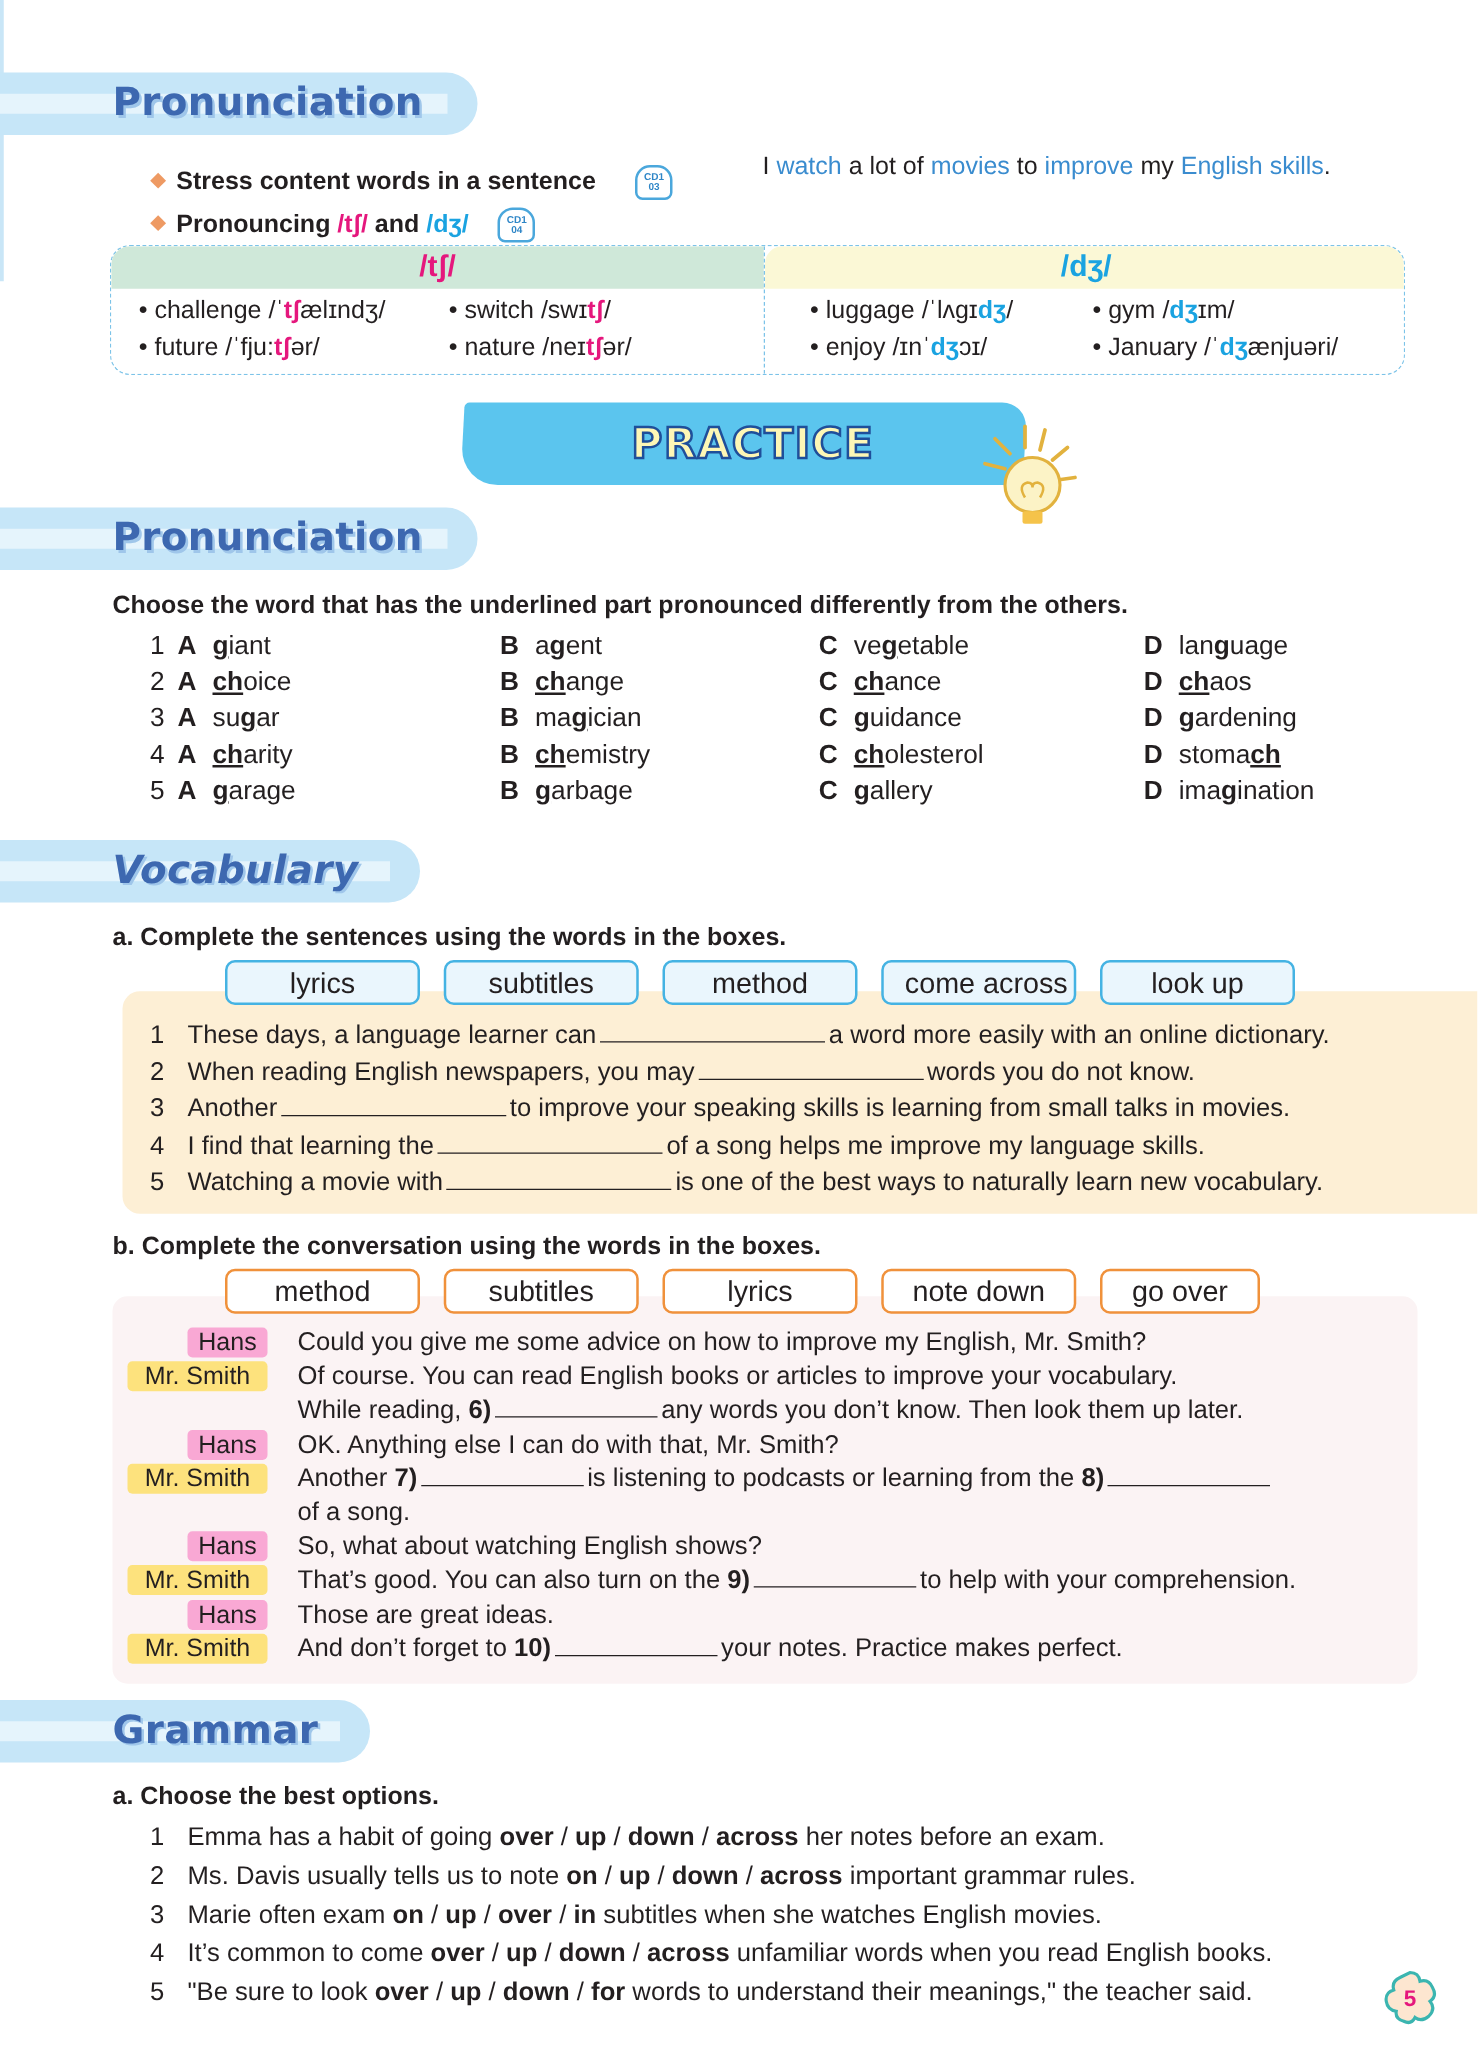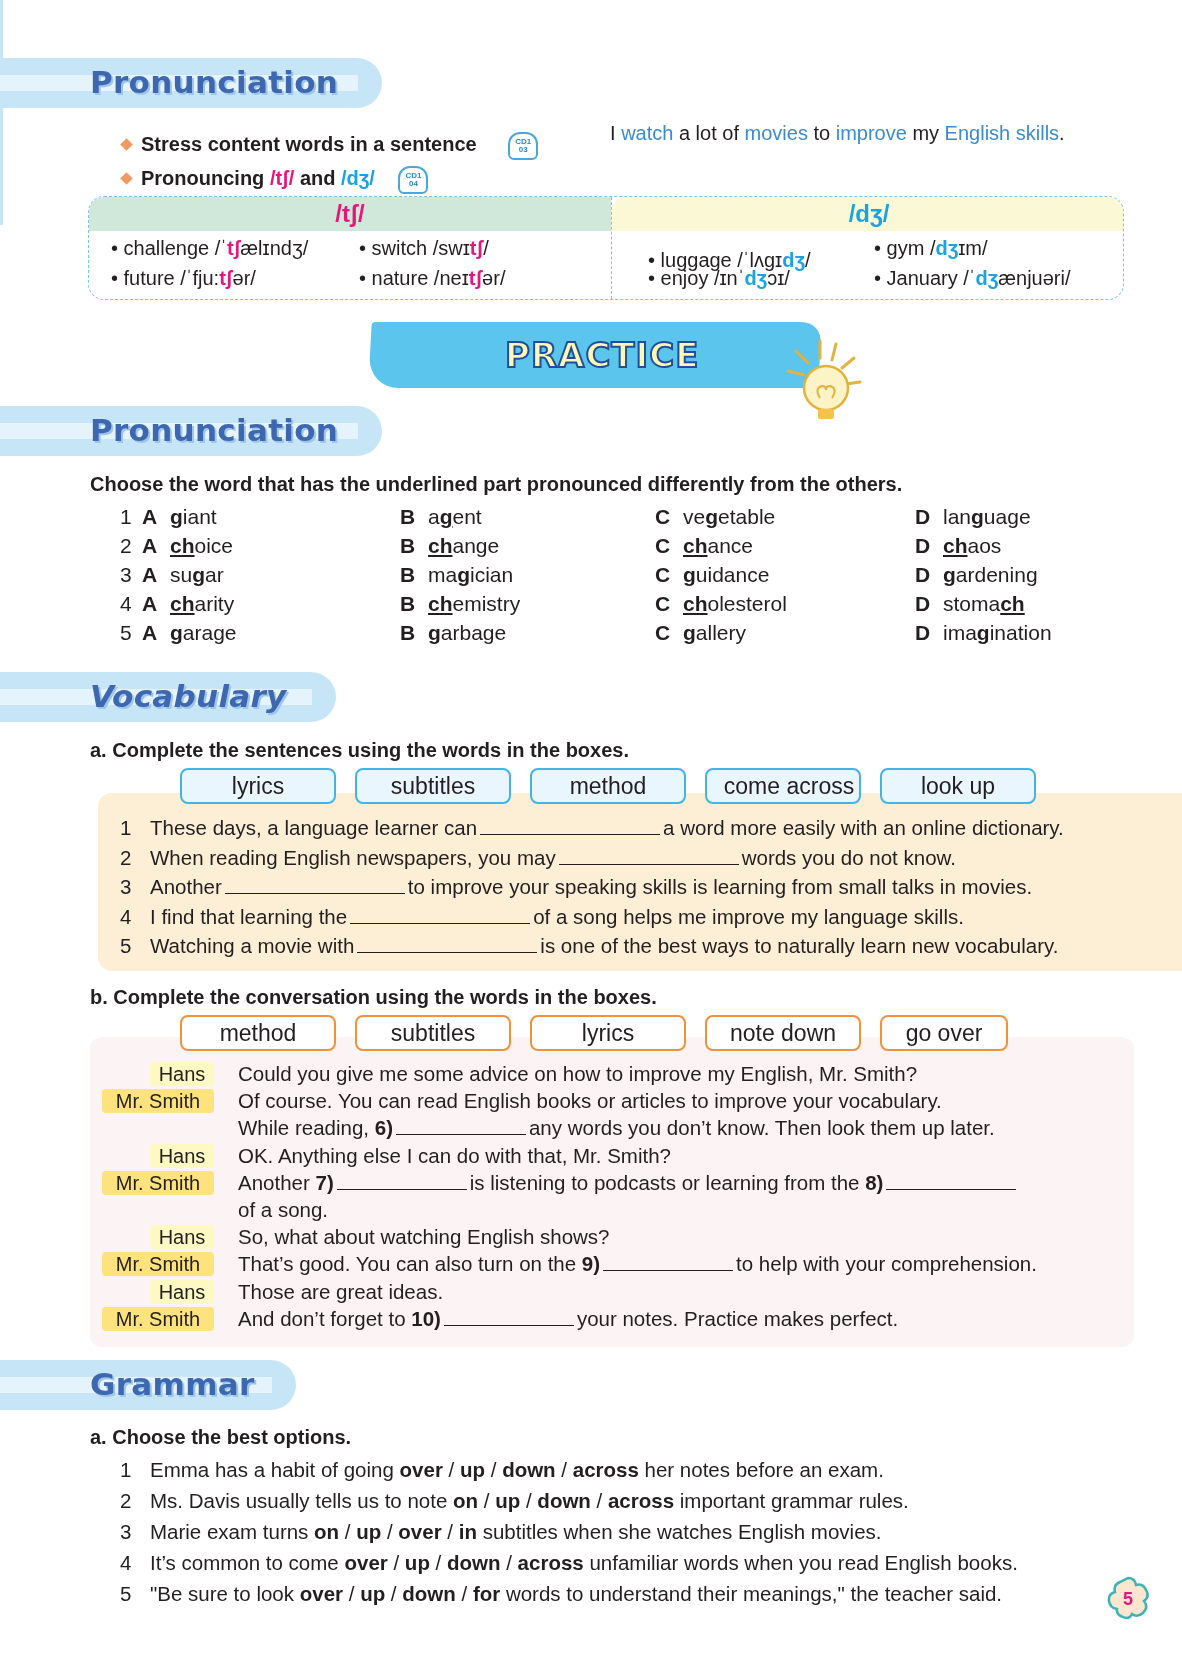--- a/index.html
+++ b/index.html
@@ -30,21 +30,21 @@
   .mc-cell .lbl { display:inline-block; width:28px; }
   .mc-cell b u, .mc-cell u { text-decoration:underline; }
   .wordbox { position:absolute; height:36px; border:2px solid #45b3e3; border-radius:8px; background:#eaf6fd; display:flex; align-items:center; justify-content:center; font-size:23px; box-sizing:border-box; }
   .wordbox.orange { border-color:#f0913b; background:#fff; }
   .vocab-panel { left:98px; top:793px; width:1084px; height:178px; background:#fdefd5; border-radius:14px 0 0 14px; }
   .vs { position:absolute; left:120px; font-size:20.5px; white-space:nowrap; }
   .vs .num { display:inline-block; width:30px; }
   .blank { display:inline-block; border-bottom:1.5px solid #231f20; vertical-align:baseline; height:14px; margin:0 3px; }
   .conv-panel { left:90px; top:1037px; width:1044px; height:310px; background:#fbf3f4; border-radius:12px; }
   .spk { position:absolute; height:24px; padding:0 8px; border-radius:4px; font-size:20px; line-height:24px; text-align:center; box-sizing:border-box; }
-  .spk.hans { background:#fef9c3; }
+  .spk.hans { background:#f9a8d4; }
   .spk.smith { background:#fde27d; }
   .cl { position:absolute; left:238px; font-size:20.5px; white-space:nowrap; }
   .gr { position:absolute; left:120px; font-size:20.5px; white-space:nowrap; }
   .gr .num { display:inline-block; width:30px; }
   .page-num { left:1105px; top:1575px; width:46px; height:46px; }
 </style>
 </head>
 <body>
 
 <div class="abs leftline"></div>
@@ -74,21 +74,21 @@
     <div class="phon-words" id="col1">
         <div class="pw" style="left: 22px; top: 6px;"><span>• </span><span>challenge</span> <span>/ˈ</span><span style="color: rgb(229, 23, 125); font-weight: bold;">tʃ</span><span>ælɪndʒ/</span></div>
         <div class="pw" style="left: 270px; top: 6px;"><span>• </span><span>switch</span> <span>/swɪ</span><span style="color: rgb(229, 23, 125); font-weight: bold;">tʃ</span><span>/</span></div>
         <div class="pw" style="left: 22px; top: 36px;"><span>• </span><span>future</span> <span>/ˈfju:</span><span style="color: rgb(229, 23, 125); font-weight: bold;">tʃ</span><span>ər/</span></div>
         <div class="pw" style="left: 270px; top: 36px;"><span>• </span><span>nature</span> <span>/neɪ</span><span style="color: rgb(229, 23, 125); font-weight: bold;">tʃ</span><span>ər/</span></div>
       </div>
   </div>
   <div class="phon-col" style="left:522px;width:514px;border-left:1.5px dashed #7cc3e8;">
     <div class="phon-head blue" style="background:#fbf8d6;border-radius:14px 0 0 0;">/dʒ/</div>
     <div class="phon-words" id="col2">
-        <div class="pw" style="left: 36px; top: 18px; text-align: right;"><span>• </span><span>luggage</span> <span>/ˈlʌgɪ</span><span style="color: rgb(26, 163, 225); font-weight: bold;">dʒ</span><span>/</span></div>
+        <div class="pw" style="left: 36px; top: 6px; text-align: right;"><span>• </span><span>luggage</span> <span>/ˈlʌgɪ</span><span style="color: rgb(26, 163, 225); font-weight: bold;">dʒ</span><span>/</span></div>
         <div class="pw" style="left: 262px; top: 6px;"><span>• </span><span>gym</span> <span>/</span><span style="color: rgb(26, 163, 225); font-weight: bold;">dʒ</span><span>ɪm/</span></div>
         <div class="pw" style="left: 36px; top: 36px;"><span>• </span><span>enjoy</span> <span>/ɪnˈ</span><span style="color: rgb(26, 163, 225); font-weight: bold;">dʒ</span><span>ɔɪ/</span></div>
         <div class="pw" style="left: 262px; top: 36px;"><span>• </span><span>January</span> <span>/ˈ</span><span style="color: rgb(26, 163, 225); font-weight: bold;">dʒ</span><span>ænjuəri/</span></div>
       </div>
   </div>
 </div>
 
 <div class="abs practice-banner"></div>
 <div class="abs practice-text">PRACTICE</div>
 <svg class="abs" style="left:768px;top:336px;" width="100" height="100" viewBox="0 0 100 100">
@@ -197,21 +197,21 @@
     <div class="cl" style="top: 1306.8px;"><span>And don’t forget to </span><b>10)</b><span class="blank" style="width: 130px;"></span><span>your notes. Practice makes perfect.</span></div>
   </div>
 
 <div class="abs sec-head" style="top:1360px;width:296px;">
   <span class="sec-title">Grammar</span>
 </div>
 <div class="abs instr" style="top:1426px;">a. Choose the best options.</div>
 <div id="gram">
     <div class="gr" style="top: 1458px;"><span class="num">1</span><span>Emma has a habit of going </span><b>over</b><span> / </span><b>up</b><span> / </span><b>down</b><span> / </span><b>across</b><span> her notes before an exam.</span></div>
     <div class="gr" style="top: 1489px;"><span class="num">2</span><span>Ms. Davis usually tells us to note </span><b>on</b><span> / </span><b>up</b><span> / </span><b>down</b><span> / </span><b>across</b><span> important grammar rules.</span></div>
-    <div class="gr" style="top: 1520px;"><span class="num">3</span><span>Marie exam turns </span><b>on</b><span> / </span><b>up</b><span> / </span><b>over</b><span> / </span><b>in</b><span> subtitles when she watches English movies.</span></div>
+    <div class="gr" style="top: 1520px;"><span class="num">3</span><span>Marie often exam </span><b>on</b><span> / </span><b>up</b><span> / </span><b>over</b><span> / </span><b>in</b><span> subtitles when she watches English movies.</span></div>
     <div class="gr" style="top: 1551px;"><span class="num">4</span><span>It’s common to come </span><b>over</b><span> / </span><b>up</b><span> / </span><b>down</b><span> / </span><b>across</b><span> unfamiliar words when you read English books.</span></div>
     <div class="gr" style="top: 1582px;"><span class="num">5</span><span>"Be sure to look </span><b>over</b><span> / </span><b>up</b><span> / </span><b>down</b><span> / </span><b>for</b><span> words to understand their meanings," the teacher said.</span></div>
   </div>
 
 <svg class="abs page-num" viewBox="0 0 46 46">
   <path d="M23 3 q7 0 8 7 q7 -2 10 5 q4 7 -2 11 q5 6 -1 12 q-6 5 -11 1 q-3 6 -9 3 q-7 -2 -6 -8 q-7 -1 -8 -8 q-1 -7 6 -9 q-2 -7 5 -10 q4 -2 8 -4z" fill="#fde6d0" stroke="#3bb5b0" stroke-width="2.5"></path>
   <text x="23" y="30" text-anchor="middle" font-family="Liberation Sans, sans-serif" font-weight="bold" font-size="18" fill="#e5177d">5</text>
 </svg>
 
 </body></html>

